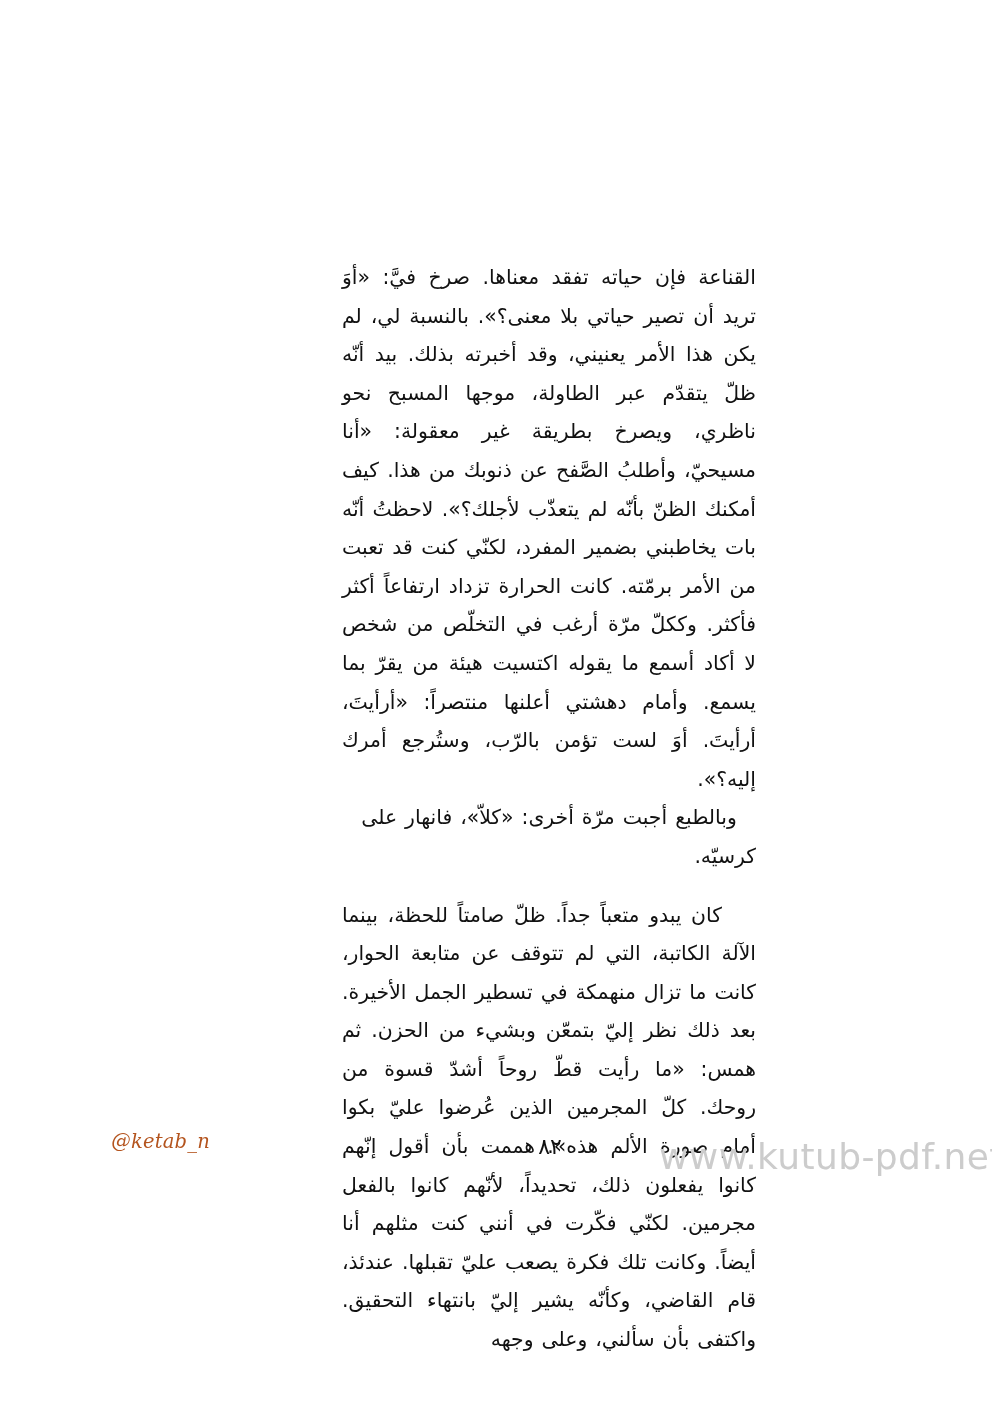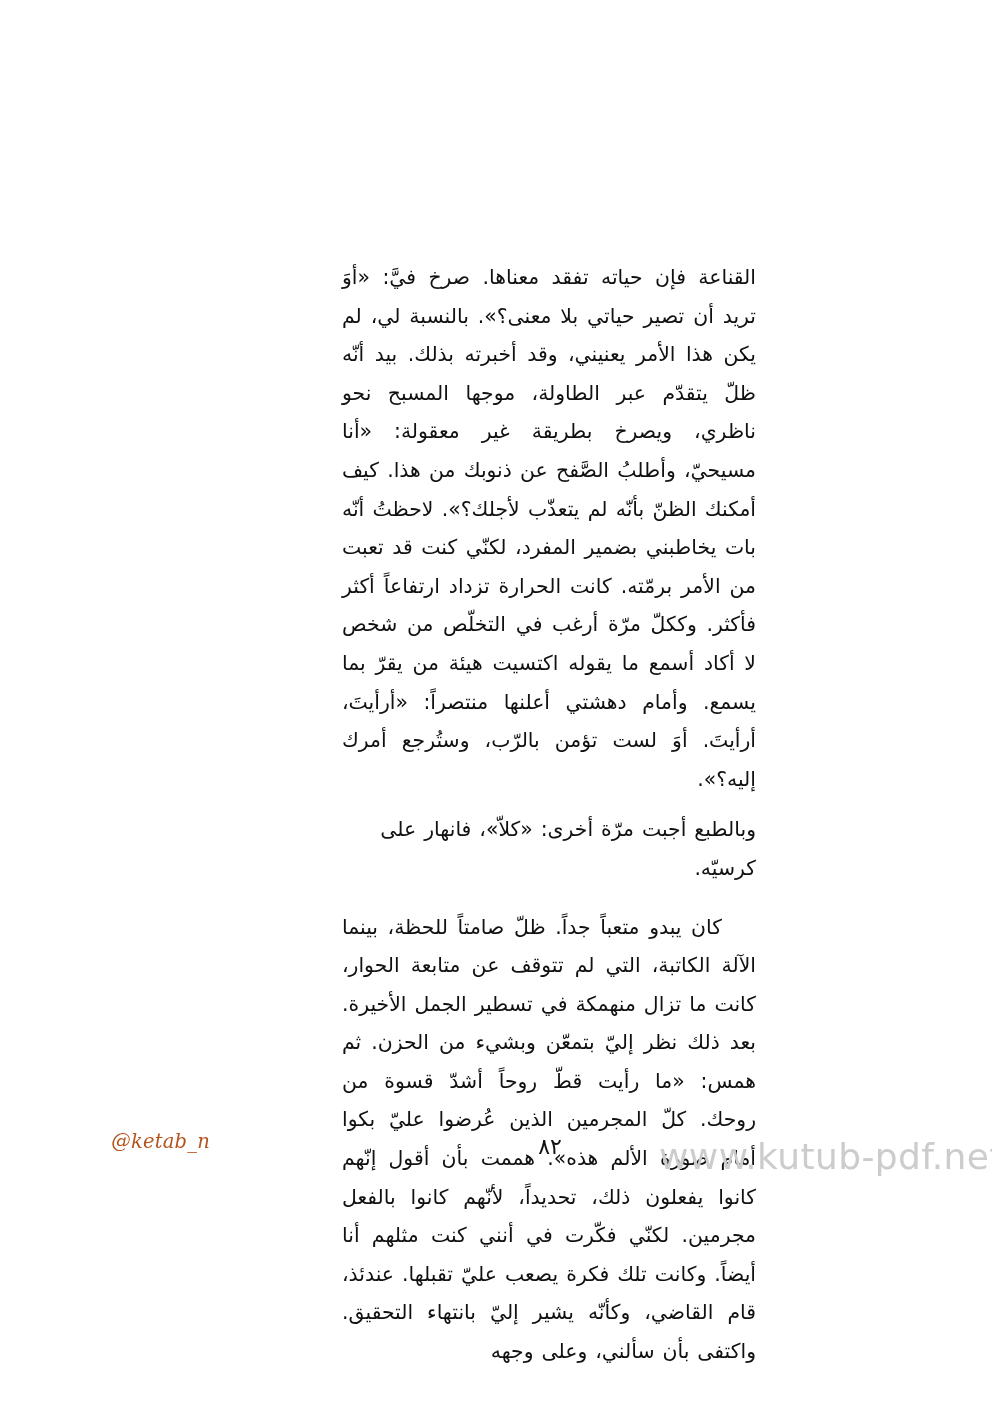--- a/index.html
+++ b/index.html
@@ -44,23 +44,23 @@
     margin-top: 20px;
   }
 
   .para.indent {
     text-indent: 34px;
   }
 
   
   .tail-line {
     display: block;
-    text-align: right;
+    text-align: center;
     text-indent: 0;
-    margin-top: 12px;
+    margin-top: 0;
   }
 
   
   .footer {
     position: absolute;
     left: 0;
     right: 0;
     top: 1122px;
     height: 70px;
   }

